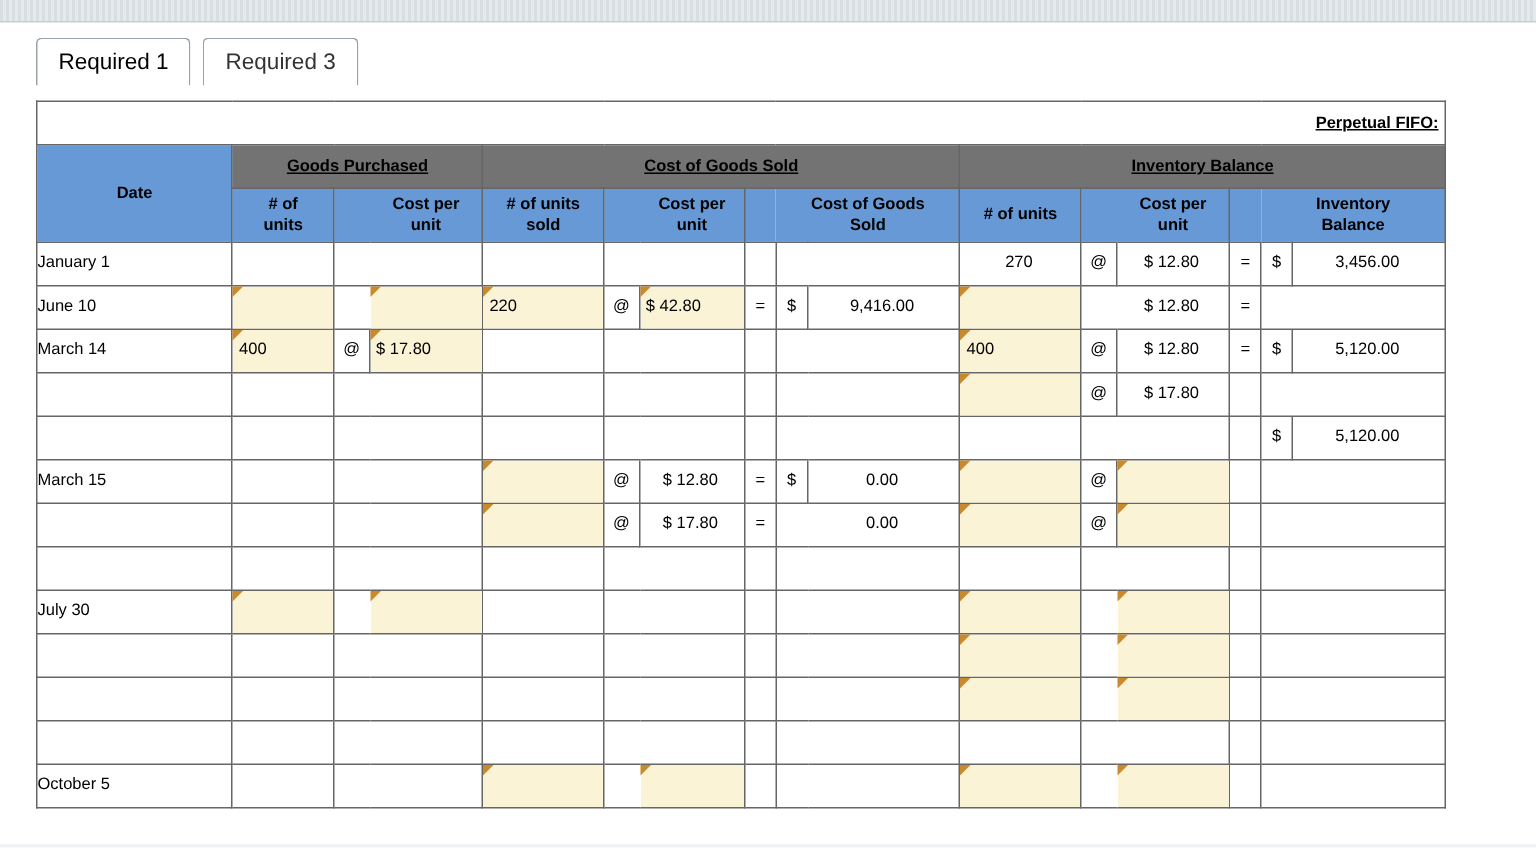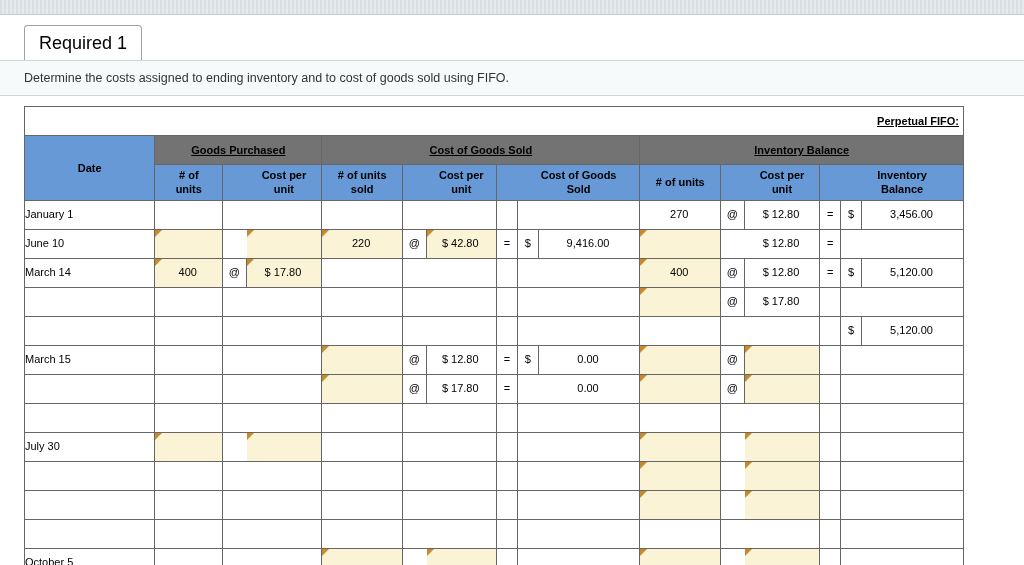--- a/index.html
+++ b/index.html
@@ -23,21 +23,21 @@
     display: flex;
     gap: 8px;
     padding: 10px 0 0 24px;
   }
   .tab {
     border: 1px solid #9aa2a8;
     border-bottom: none;
     border-radius: 4px 4px 0 0;
     background: #fff;
     padding: 8px 14px;
-    font-size: 18px;
+    font-size: 15px;
     line-height: 1;
     color: #333;
   }
   .tab.active {
     background: #fff;
     color: #000;
   }
   .instruction {
     border: 1px solid #cfd6da;
     border-left: none;
@@ -86,43 +86,43 @@
   .label-cell {
     padding-left: 0;
     white-space: nowrap;
   }
   .num { text-align: center; padding-right: 6px; }
   .sym { text-align: center; }
   .cur { text-align: center; width:14px; }
   .input {
     background: #fbf3d5;
     position: relative;
-    text-align: center;
+    text-align: left;
     padding-right: 6px;
   }
   .input::before {
     content: "";
     position: absolute;
     left: 0; top: 0;
     border-top: 7px solid #c98a2b;
     border-right: 7px solid transparent;
     width: 0; height: 0;
   }
 </style>
 </head>
 <body>
 
 <div class="page">
   <div class="topbar"></div>
 
   <div class="tabs">
     <div class="tab active">Required 1</div>
+    <div class="tab">Required 3</div>
   </div>
 
-  <div class="instruction">Determine the costs assigned to ending inventory and to cost of goods sold using FIFO.</div>
 
   <div class="sheet">
     <table>
       <colgroup>
         <col style="width:100px">
         <col style="width:52px">
         <col style="width:18px">
         <col style="width:58px">
         <col style="width:62px">
         <col style="width:18px">

